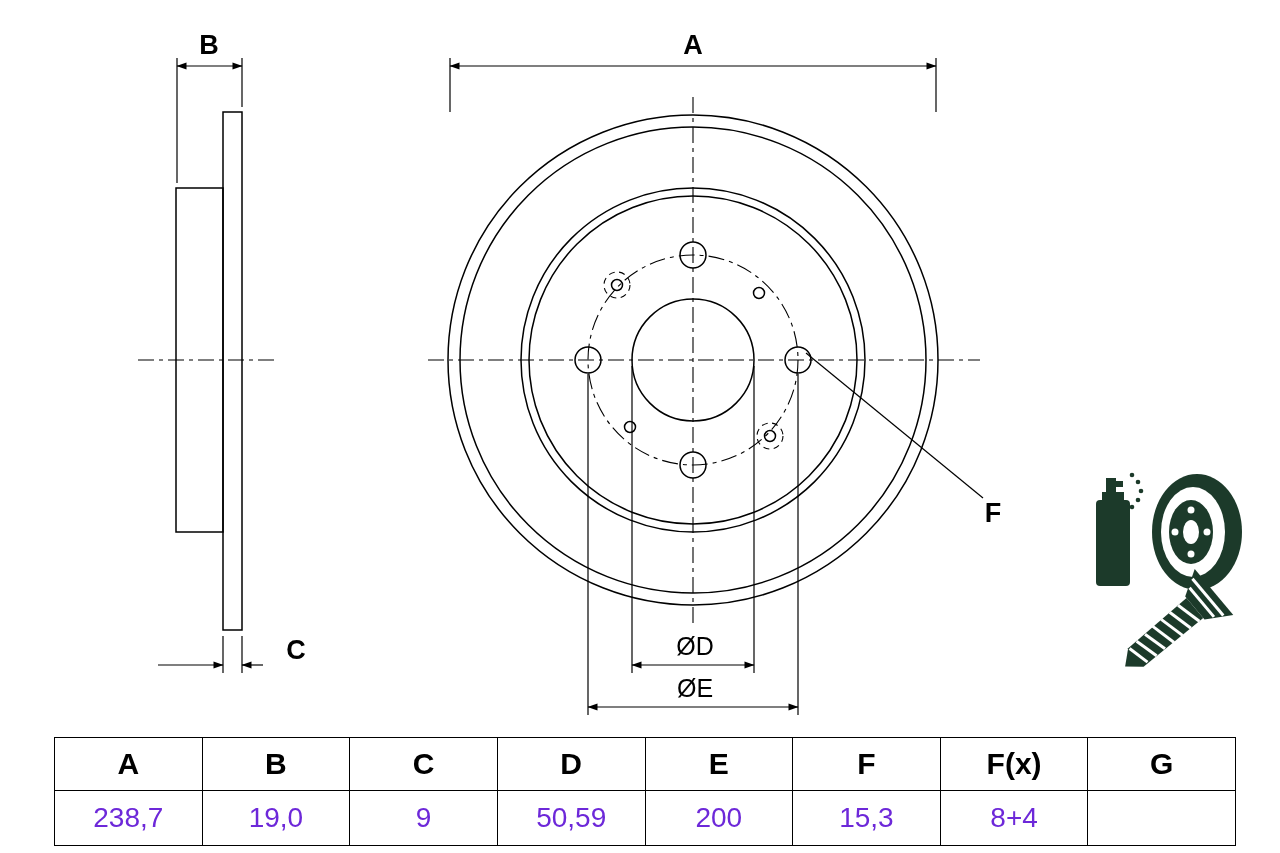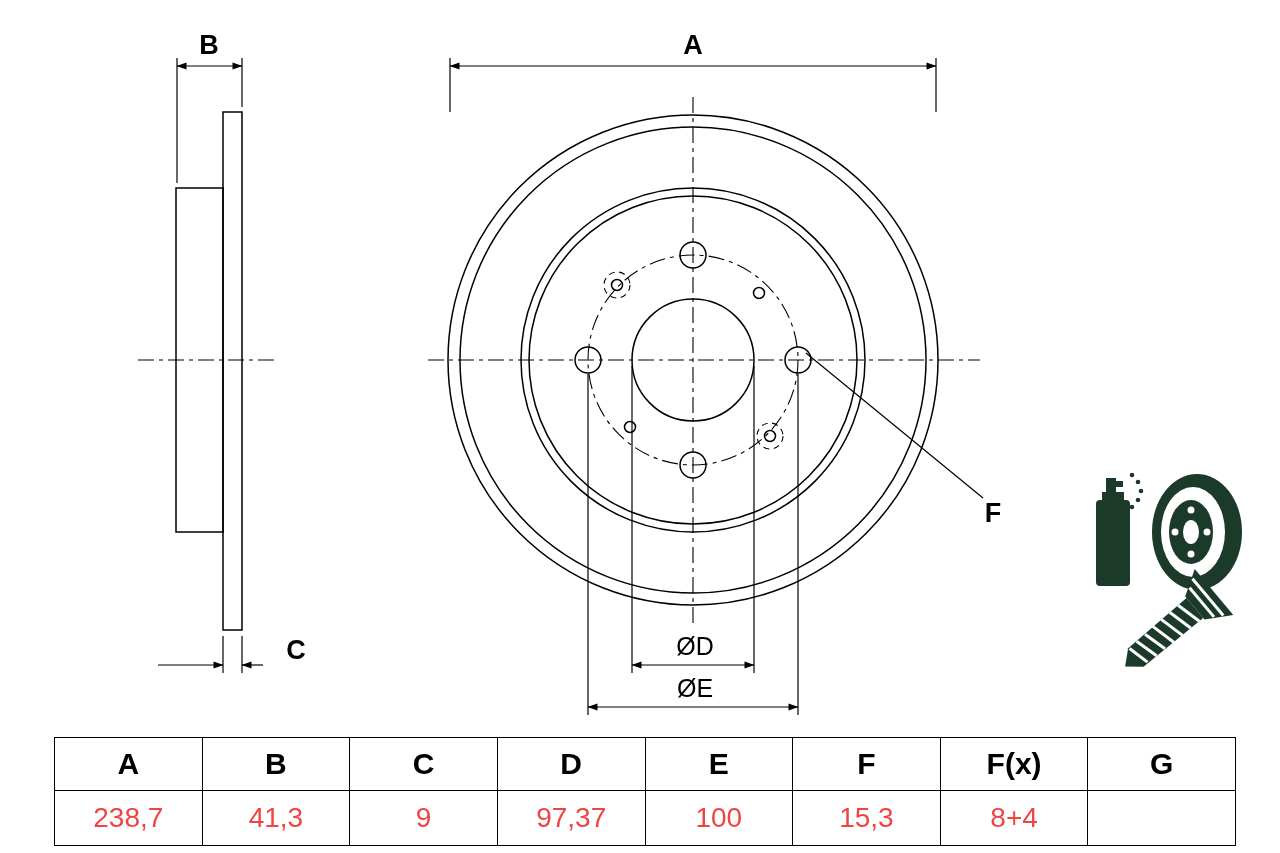--- a/index.html
+++ b/index.html
@@ -12,21 +12,21 @@
   .hid{stroke:var(--line);stroke-width:1.1;fill:none;stroke-dasharray:6 4.5;}
   .dimtxt{font-size:27px;fill:var(--line);text-anchor:middle;font-weight:bold;}
   .dimtxt2{font-size:25px;fill:var(--line);text-anchor:middle;}
   .g{fill:var(--icon-green);stroke:none;}
   .gw{fill:#fff;stroke:none;}
   .gwl{stroke:#fff;stroke-width:3;fill:none;}
   .dim-table{position:absolute;left:54px;top:737px;width:1182px;border-collapse:collapse;
     table-layout:fixed;}
   .dim-table th,.dim-table td{border:1px solid #000;text-align:center;padding:0;}
   .dim-table th{height:52px;font-size:30px;font-weight:bold;color:#000;}
-  .dim-table td{height:54px;font-size:28px;font-weight:normal;color:#ef4444;}
+  .dim-table td{height:54px;font-size:28px;font-weight:normal;color:#6d28d9;}
 </style>
 </head>
 <body>
 
 <div class="stage">
 
 <svg width="1280" height="735" viewBox="0 0 1280 735">
   <defs>
     <marker id="arr" viewBox="0 0 10 10" refX="9.5" refY="5" markerWidth="13" markerHeight="10" orient="auto-start-reverse" markerUnits="userSpaceOnUse">
       <path d="M0,1.6 L10,5 L0,8.4 Z" fill="#000"></path>
@@ -147,24 +147,24 @@
     <th>B</th>
     <th>C</th>
     <th>D</th>
     <th>E</th>
     <th>F</th>
     <th>F(x)</th>
     <th>G</th>
   </tr>
   <tr>
     <td>238,7</td>
-    <td>41,3</td>
+    <td>19,0</td>
     <td>9</td>
-    <td>97,37</td>
-    <td>100</td>
+    <td>50,59</td>
+    <td>200</td>
     <td>15,3</td>
     <td>8+4</td>
     <td></td>
   </tr>
 </tbody>
     </table>
 
 </div>
 
 </body></html>

